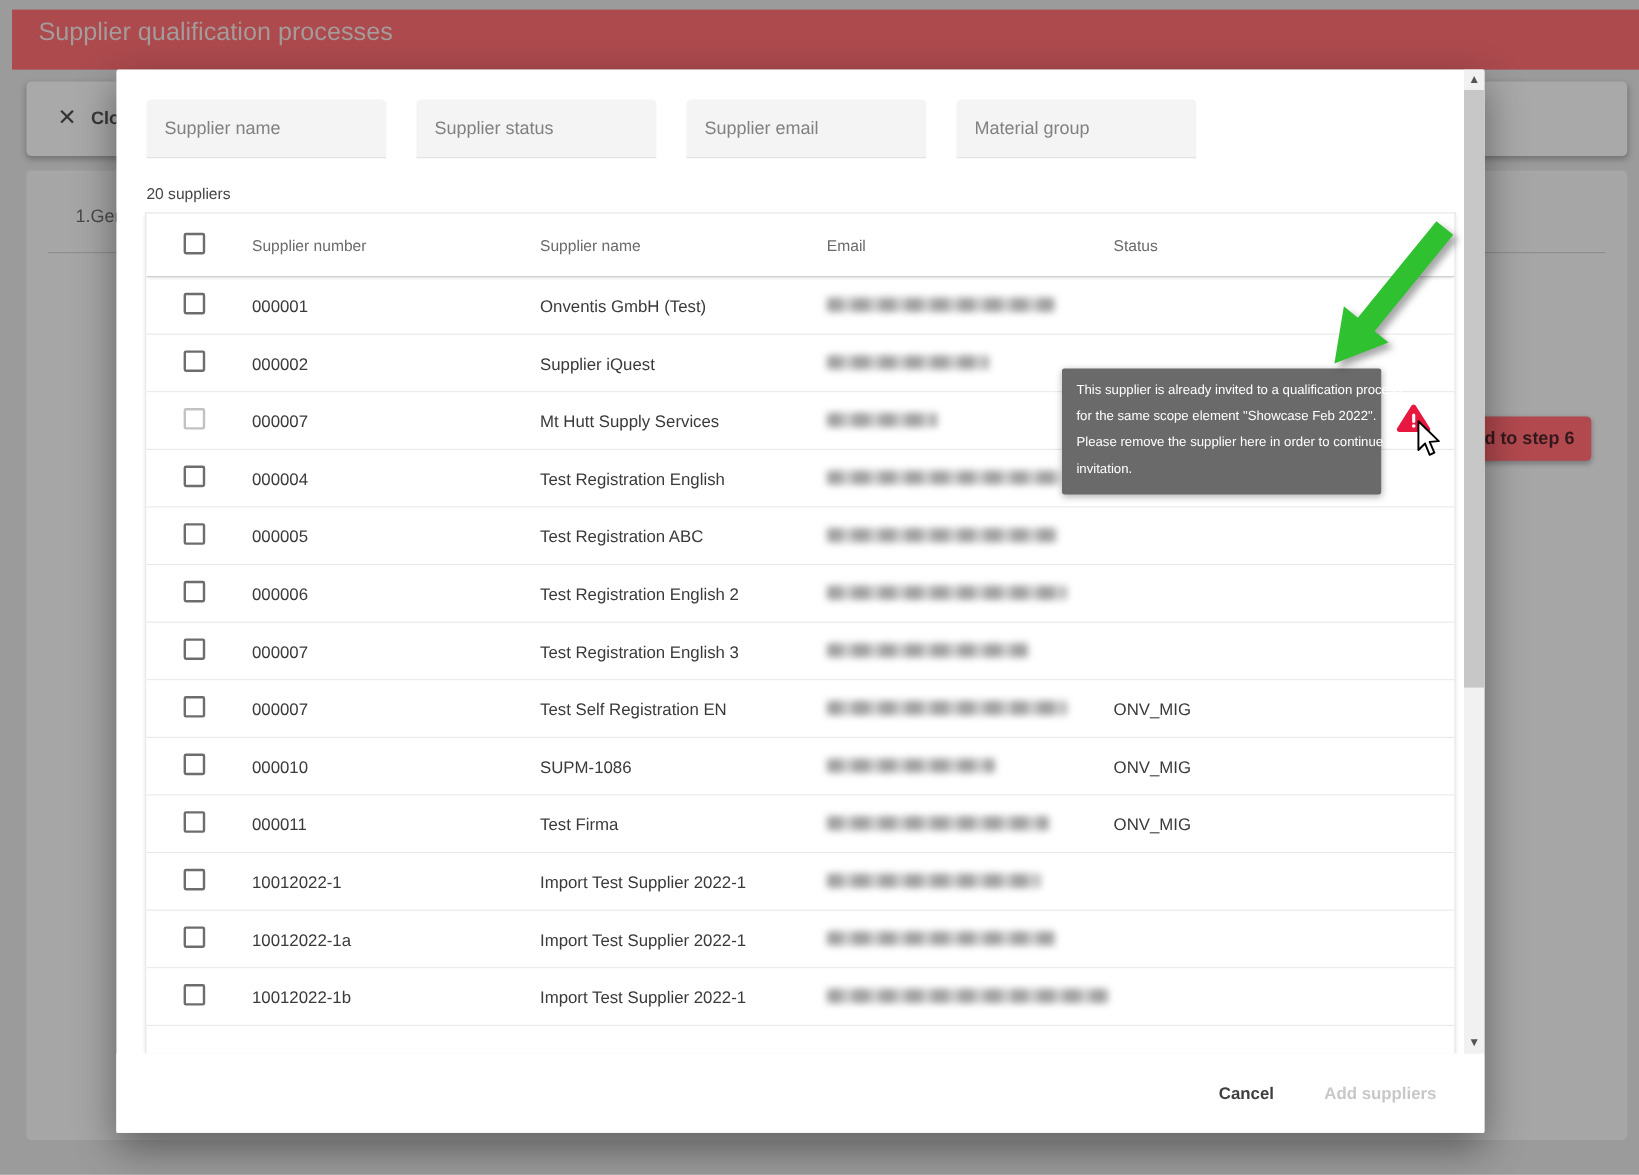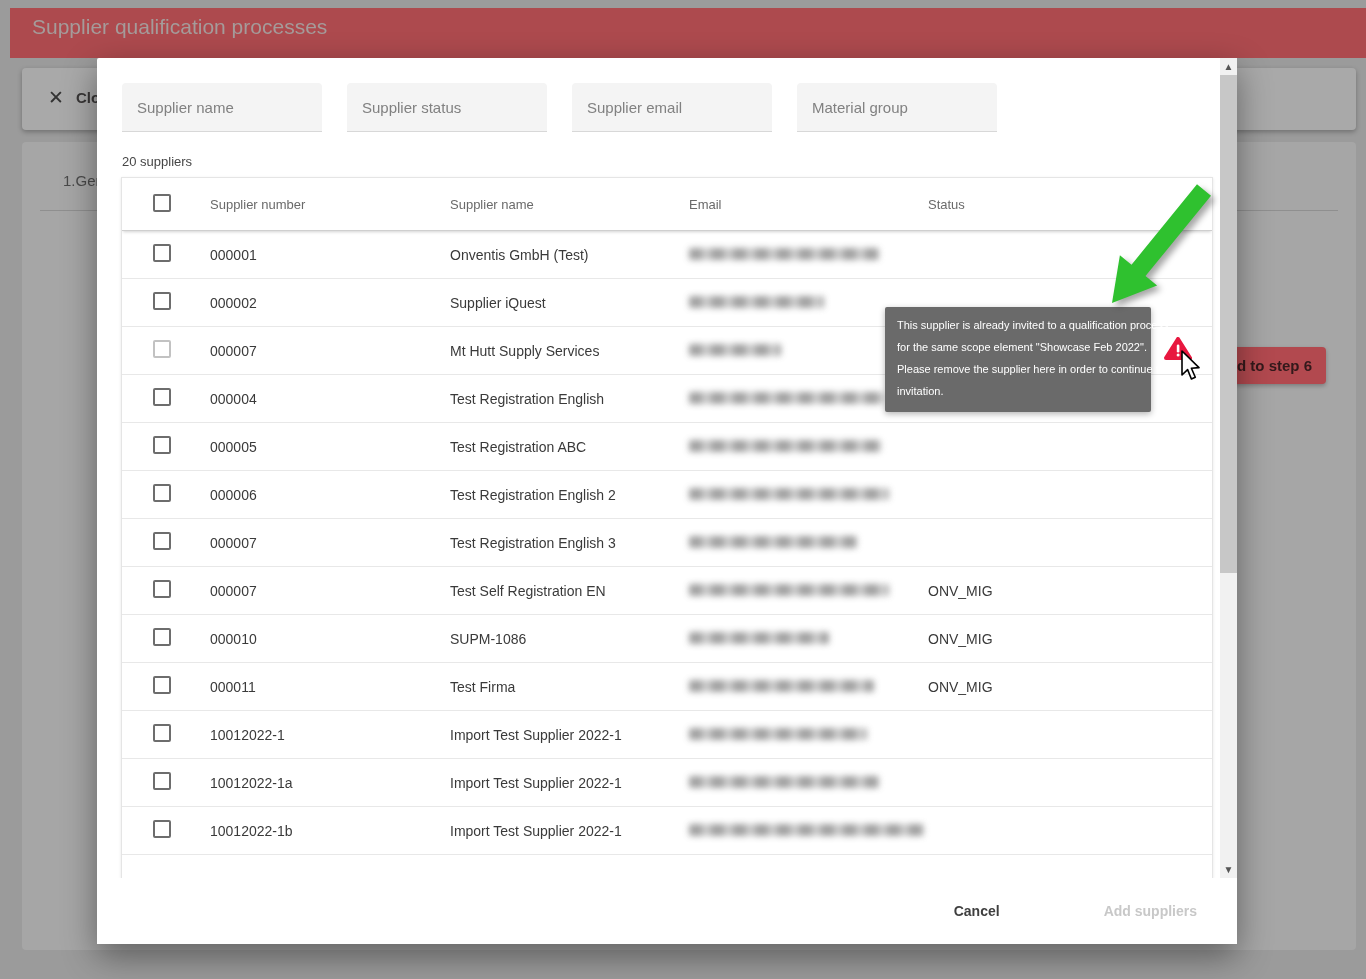--- a/index.html
+++ b/index.html
@@ -44,25 +44,25 @@
   .c2 { width:239px; flex:none; }
   .c3 { width:239px; flex:none; }
   .c4 { flex:1; }
   .cb { display:inline-block; width:18px; height:18px; border:2px solid #6d6d6d; border-radius:2px; background:#fff; }
   .cb.dis { border-color:#c2c2c2; }
   .blur-email { display:inline-block; height:12px; border-radius:2px;
     background:repeating-linear-gradient(90deg,#8a8a8a 0 13px,#bdbdbd 13px 22px);
     filter:blur(3px); opacity:.8; }
 
   .footer { position:absolute; left:0; top:820px; width:1140px; height:66px; background:#fff;
-    display:flex; align-items:center; justify-content:flex-end; gap:56px; padding-right:40px; }
+    display:flex; align-items:center; justify-content:flex-end; gap:42px; padding-right:40px; }
   .btn-text { background:none; border:none; font-size:14px; font-weight:700; cursor:pointer;
     font-family:"Liberation Sans",sans-serif; }
   .btn-cancel { color:#3f3f3f; }
-  .btn-add { color:#c8c8c8;margin-left:48px; }
+  .btn-add { color:#c8c8c8; }
 
   .vscroll { position:absolute; right:0; top:0; width:17px; height:820px; background:#f1f1f1; }
   .vscroll .arrow { position:absolute; left:0; width:17px; height:17px; color:#555; font-size:10px;
     line-height:17px; text-align:center; }
   .vscroll .arrow.up { top:0; }
   .vscroll .arrow.down { bottom:0; }
   .vscroll .thumb { position:absolute; left:0; top:17px; width:17px; height:498px; background:#c7c7c7; }
 
   
   .tooltip { position:absolute; left:885px; top:307px; width:266px; background:#6a6a6a; color:#fff;

